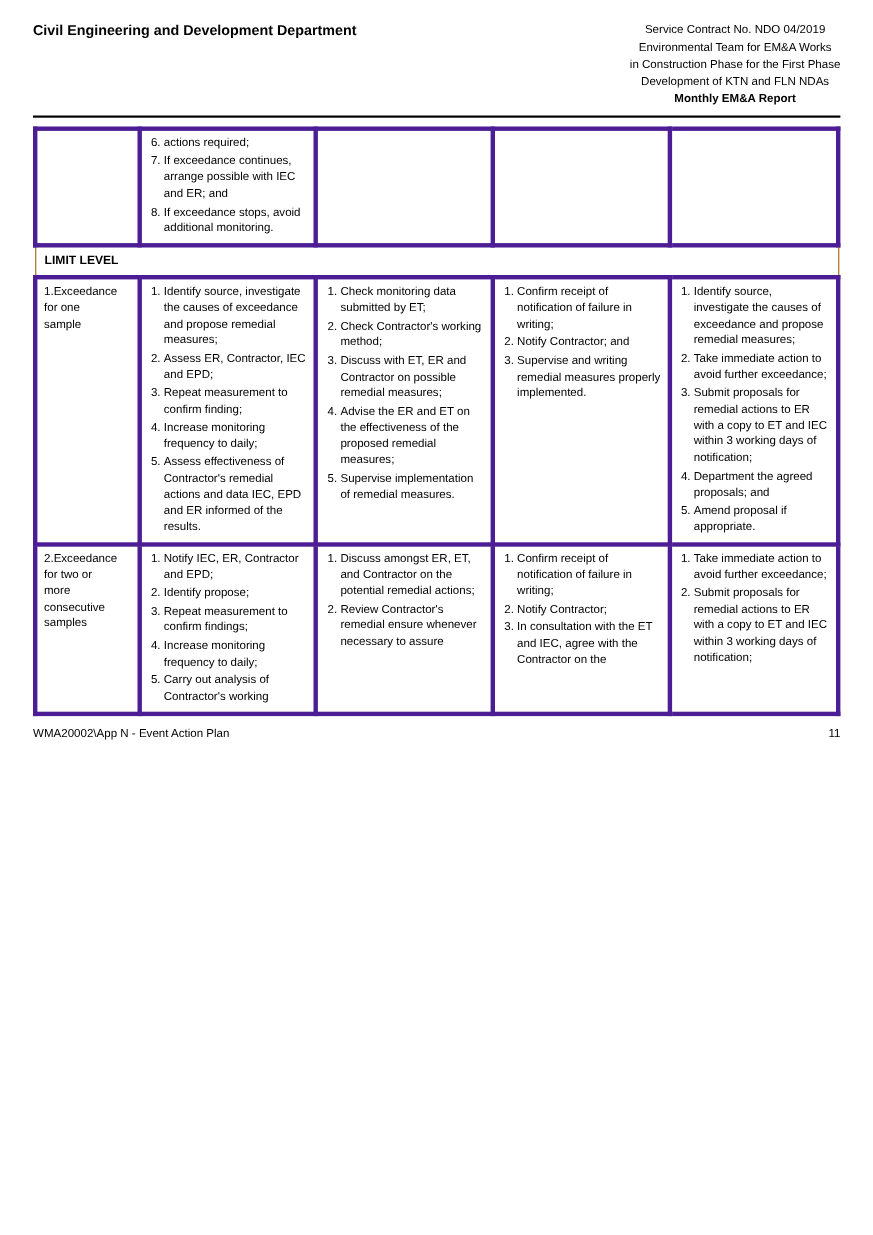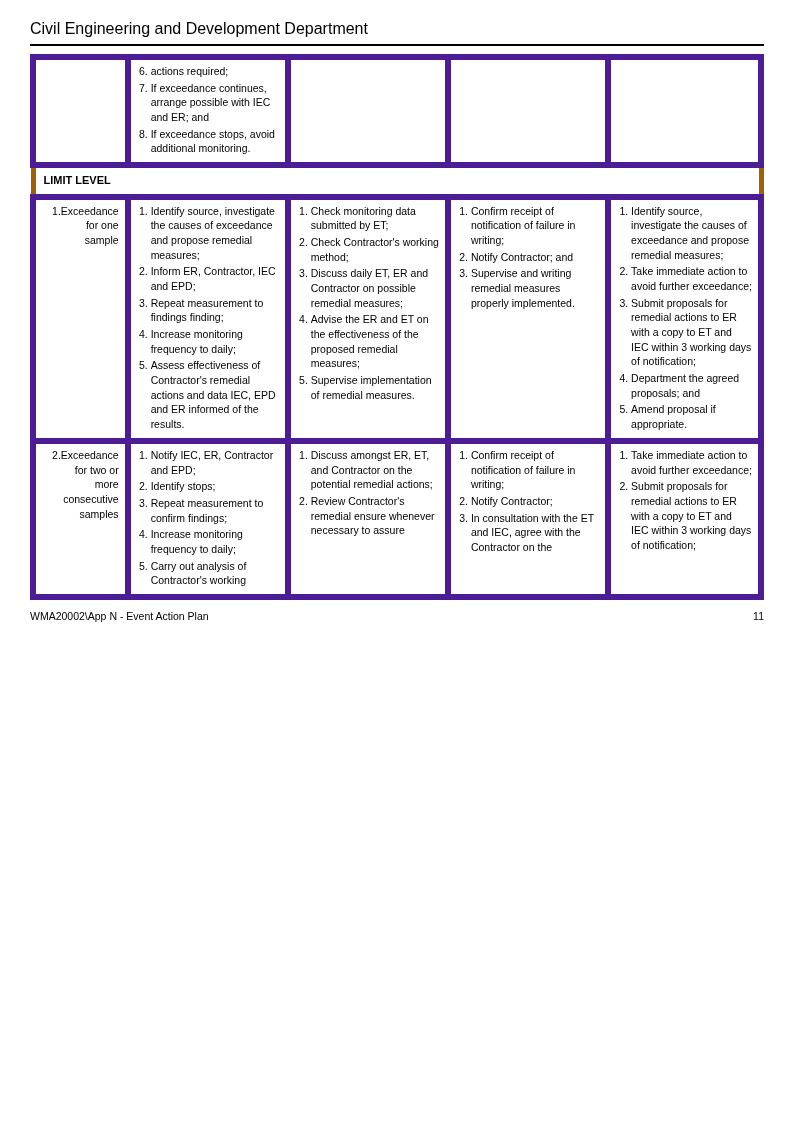--- a/index.html
+++ b/index.html
@@ -12,60 +12,67 @@
       min-height: 1123px;
       padding: 20px 30px;
     }
     .header {
       display: flex;
       justify-content: space-between;
       align-items: flex-start;
       margin-bottom: 6px;
       font-size: 10.5px;
     }
-    .header-left { font-size: 16px; }
+    .header-left { font-size: 13px; font-weight: bold; }
     .header-right { text-align: center; font-size: 10.5px; line-height: 1.5; }
     .header-divider {
       border: none;
       border-top: 2px solid #000;
       margin-bottom: 8px;
     }
     table {
       width: 100%;
       border-collapse: collapse;
       font-size: 10.5px;
     }
     td, th {
-      border: 6px solid #4c1d95;
+      border: 4px solid #4c1d95;
       padding: 4px 6px;
       vertical-align: top;
       line-height: 1.4;
     }
     .section-header {
-      border: 5px solid #a16207;
+      border: 1px solid #a16207;
       padding: 5px 8px;
       font-weight: bold;
       font-size: 11px;
     }
     .bold { font-weight: bold; }
     .footer {
       display: flex;
       justify-content: space-between;
       margin-top: 10px;
       font-size: 10.5px;
     }
     ol { padding-left: 14px; margin: 0; }
     ol li { margin-bottom: 2px; }
-    .exceedance-label { text-align: right; }
+    .exceedance-label { text-align: left; }
   </style>
 </head>
 <body>
 
 <div class="header">
   <div class="header-left">Civil Engineering and Development Department</div>
+  <div class="header-right">
+    <div>Service Contract No. NDO 04/2019</div>
+    <div>Environmental Team for EM&amp;A Works</div>
+    <div>in Construction Phase for the First Phase</div>
+    <div>Development of KTN and FLN NDAs</div>
+    <div class="bold">Monthly EM&amp;A Report</div>
+  </div>
 </div>
 <hr class="header-divider">
 
 <table>
 
   <tbody>
     <tr>
       <td style="width:13%"></td>
       <td style="width:22%">
         <ol start="6">
@@ -83,31 +90,31 @@
       <td colspan="5" class="section-header bold">LIMIT LEVEL</td>
     </tr>
 
     <tr>
       <td class="exceedance-label">
         1.Exceedance<br>for one<br>sample
       </td>
       <td>
         <ol>
           <li>Identify source, investigate the causes of exceedance and propose remedial measures;</li>
-          <li>Inform ER, Contractor, IEC and EPD;</li>
-          <li>Repeat measurement to findings finding;</li>
+          <li>Assess ER, Contractor, IEC and EPD;</li>
+          <li>Repeat measurement to confirm finding;</li>
           <li>Increase monitoring frequency to daily;</li>
           <li>Assess effectiveness of Contractor's remedial actions and data IEC, EPD and ER informed of the results.</li>
         </ol>
       </td>
       <td>
         <ol>
           <li>Check monitoring data submitted by ET;</li>
           <li>Check Contractor's working method;</li>
-          <li>Discuss daily ET, ER and Contractor on possible remedial measures;</li>
+          <li>Discuss with ET, ER and Contractor on possible remedial measures;</li>
           <li>Advise the ER and ET on the effectiveness of the proposed remedial measures;</li>
           <li>Supervise implementation of remedial measures.</li>
         </ol>
       </td>
       <td>
         <ol>
           <li>Confirm receipt of notification of failure in writing;</li>
           <li>Notify Contractor; and</li>
           <li>Supervise and writing remedial measures properly implemented.</li>
         </ol>
@@ -123,21 +130,21 @@
       </td>
     </tr>
 
     <tr>
       <td class="exceedance-label">
         2.Exceedance<br>for two or<br>more<br>consecutive<br>samples
       </td>
       <td>
         <ol>
           <li>Notify IEC, ER, Contractor and EPD;</li>
-          <li>Identify stops;</li>
+          <li>Identify propose;</li>
           <li>Repeat measurement to confirm findings;</li>
           <li>Increase monitoring frequency to daily;</li>
           <li>Carry out analysis of Contractor's working</li>
         </ol>
       </td>
       <td>
         <ol>
           <li>Discuss amongst ER, ET, and Contractor on the potential remedial actions;</li>
           <li>Review Contractor's remedial ensure whenever necessary to assure</li>
         </ol>

